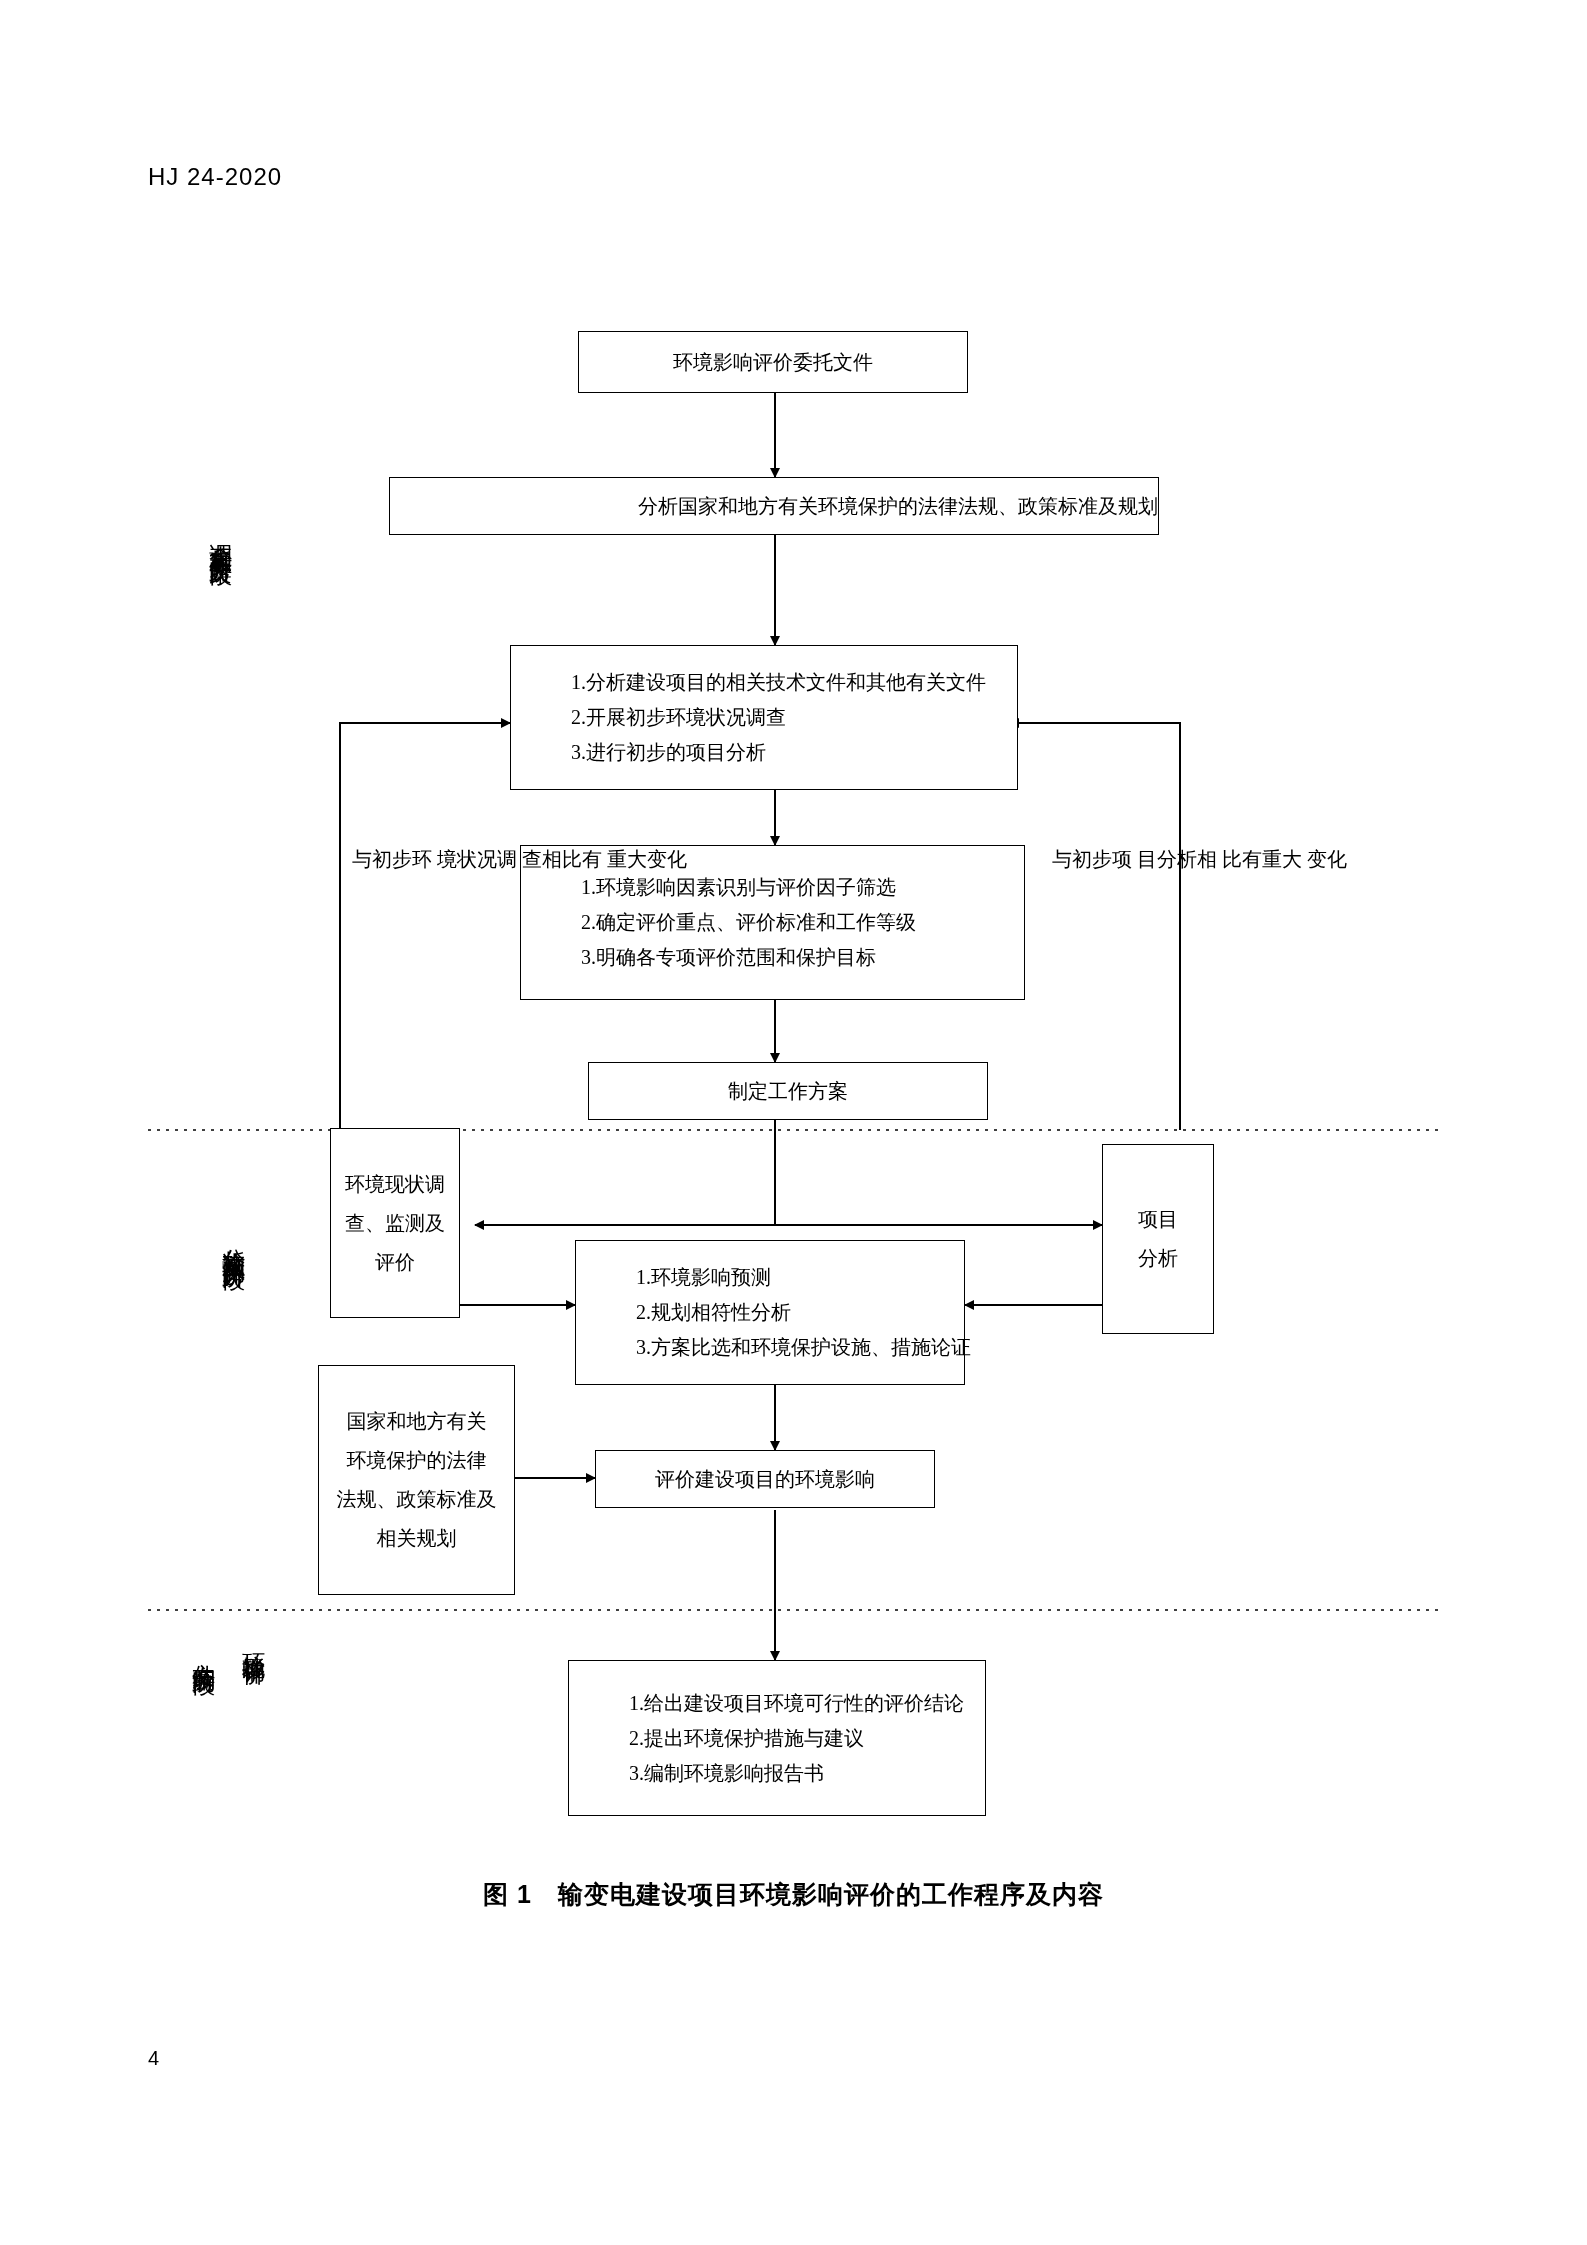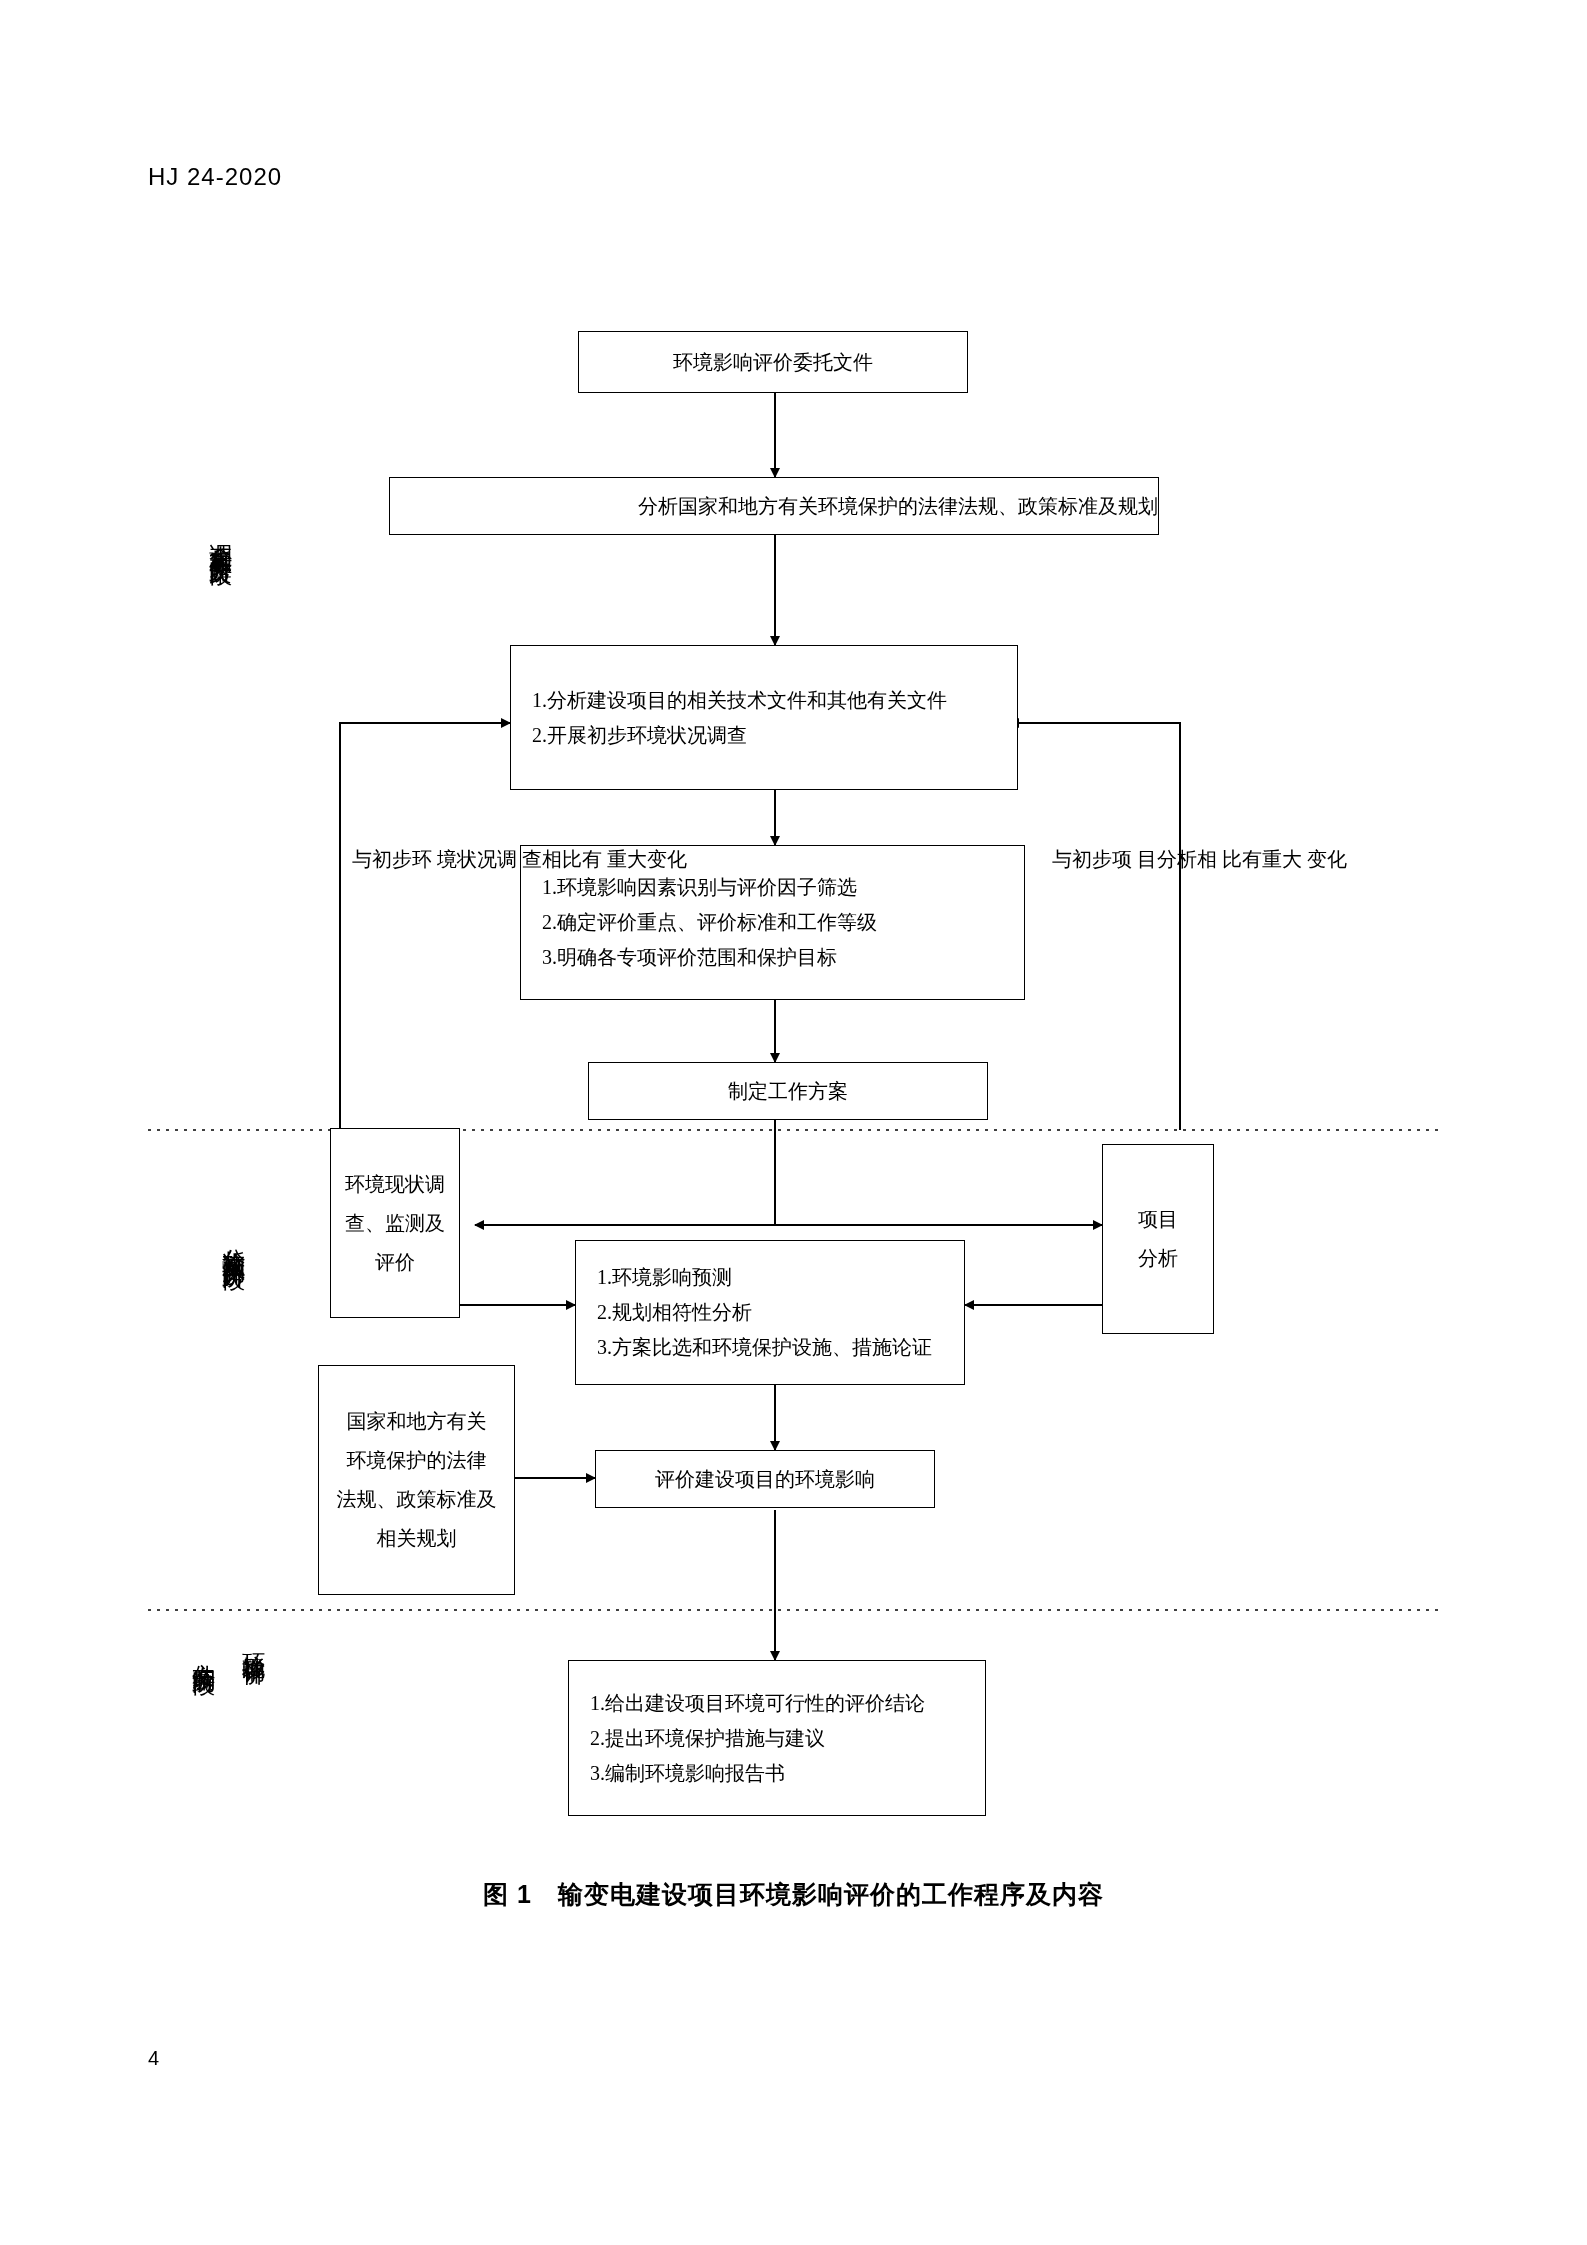--- a/index.html
+++ b/index.html
@@ -73,21 +73,21 @@
     flex-direction: column;
     justify-content: center;
     font-size: 20px;
     line-height: 1.75;
   }
   .box.center {
     align-items: center;
     text-align: center;
   }
   .box.listbox {
-    padding-left: 21px;
+    padding-left: 60px;
   }
   .box .ln { display: block; white-space: nowrap; }
   .box.narrow {
     text-align: center;
     align-items: center;
     font-size: 20px;
     line-height: 1.95;
   }
 
   .sidelabel {
@@ -166,20 +166,21 @@
       <span class="ln">环境影响评价委托文件</span>
     </div>
 
     <div class="box center" style="left:389px; top:477px; width:770px; height:58px;align-items:flex-end;">
       <span class="ln">分析国家和地方有关环境保护的法律法规、政策标准及规划</span>
     </div>
 
     <div class="box listbox" style="left:510px; top:645px; width:508px; height:145px;">
       <span class="ln">1.分析建设项目的相关技术文件和其他有关文件</span>
       <span class="ln">2.开展初步环境状况调查</span>
+      <span class="ln">3.进行初步的项目分析</span>
     </div>
 
     <div class="box listbox" style="left:520px; top:845px; width:505px; height:155px;">
       <span class="ln">1.环境影响因素识别与评价因子筛选</span>
       <span class="ln">2.确定评价重点、评价标准和工作等级</span>
       <span class="ln">3.明确各专项评价范围和保护目标</span>
     </div>
 
     <div class="box center" style="left:588px; top:1062px; width:400px; height:58px;">
       <span class="ln">制定工作方案</span>

